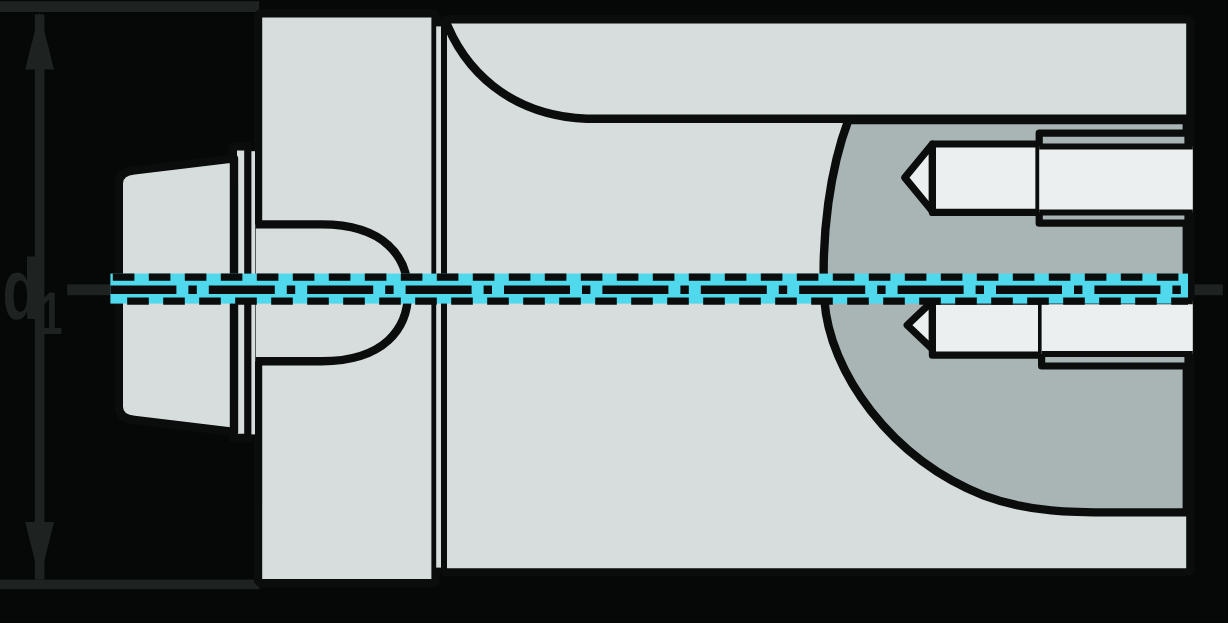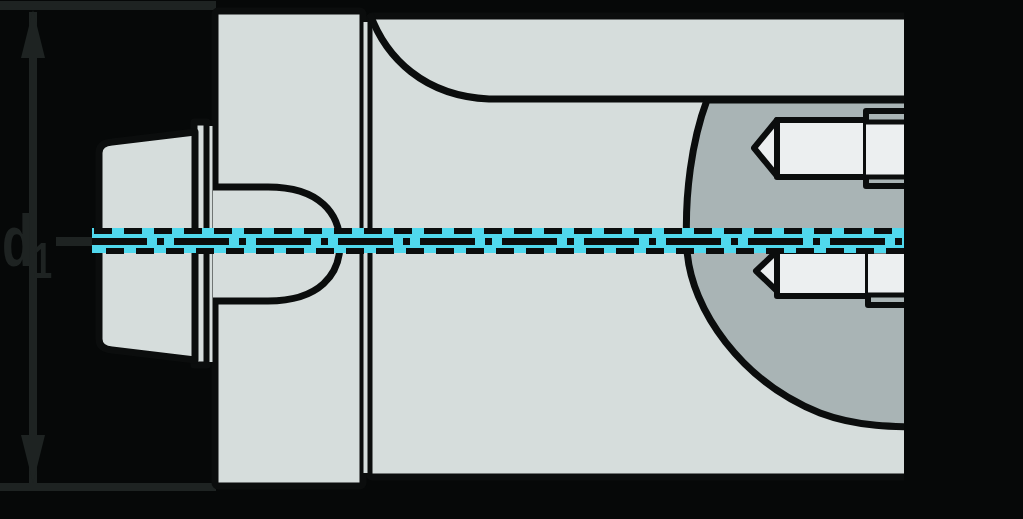--- a/index.html
+++ b/index.html
@@ -2,21 +2,21 @@
 <html><head>
 <meta charset="utf-8">
 <style>
   html, body {
     margin: 0;
     padding: 0;
     background: #060808;
   }
   .stage {
     position: relative;
-    width: 904px;
+    width: 1023px;
     height: 519px;
     overflow: hidden;
   }
   svg {
     display: block;
     width: 1023px;
     height: 519px;
   }
   text {
     font-family: "Liberation Sans", "DejaVu Sans", sans-serif;

